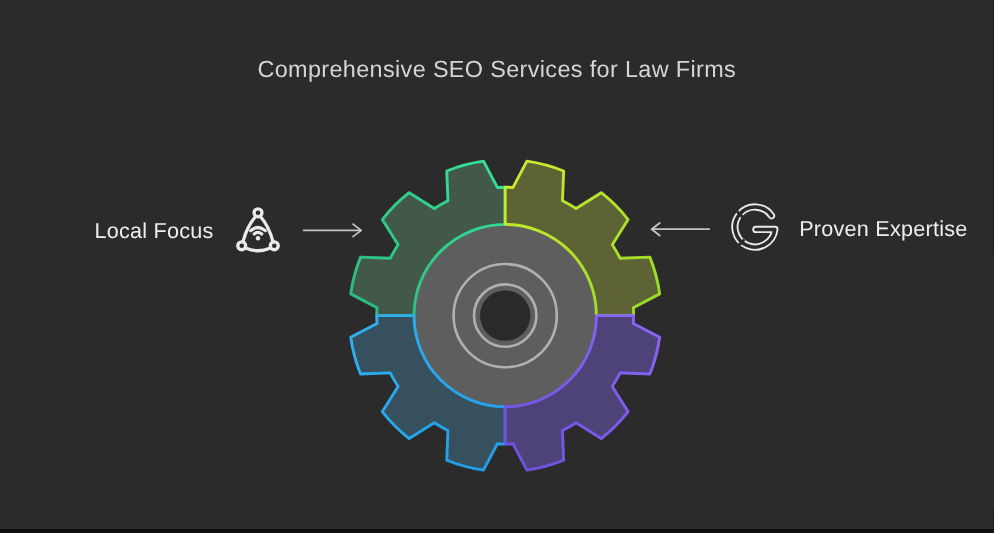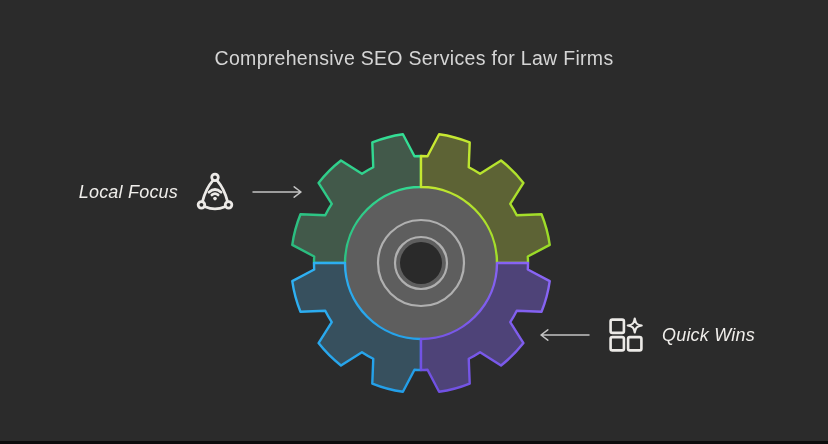--- a/index.html
+++ b/index.html
@@ -12,21 +12,21 @@
     font-family:"Liberation Sans","DejaVu Sans",sans-serif;
   }
   .page-title{
     position:absolute;left:0;right:0;top:47px;
     text-align:center;
     font-size:19.5px;font-weight:400;letter-spacing:.3px;
     color:var(--title-text,#d5d5d5);
   }
   #gear-svg{position:absolute;left:0;top:0;pointer-events:none;}
   .callout{
-    position:absolute;display:flex;align-items:center;gap:15px;height:46px;font-style:italic;
+    position:absolute;display:flex;align-items:center;gap:15px;height:46px;
   }
   .callout .label{
     font-size:18px;font-weight:400;letter-spacing:.2px;
     color:var(--label-text,#f0eeeb);white-space:nowrap;
   }
   .icon{display:flex;align-items:center;justify-content:center;color:var(--icon,#eceae7);}
   .icon svg{display:block;}
   .icon .ln{fill:none;stroke:currentColor;stroke-width:1.5;stroke-linecap:round;stroke-linejoin:round;}
   .icon .thin{fill:none;stroke:currentColor;stroke-width:1.2;stroke-linecap:round;stroke-linejoin:round;}
   .icon .dot{fill:currentColor;stroke:none;}
@@ -93,33 +93,32 @@
         <circle class="dot" cx="12" cy="15.6" r="1"></circle>
       </svg>
     </span>
     <span class="arrow">
       <svg width="52" height="16" viewBox="0 0 52 16">
           <path class="shaft" d="M1,8 H49 M42.2,2.8 L49,8 L42.2,13.2"></path>
         </svg>
     </span>
   </div>
 
-
-
-  <div class="callout" id="callout-quick">
+  <div class="callout" id="callout-proven">
     <span class="arrow flip">
       <svg width="52" height="16" viewBox="0 0 52 16">
           <path class="shaft" d="M1,8 H49 M42.2,2.8 L49,8 L42.2,13.2"></path>
         </svg>
     </span>
     <span class="icon">
-      <svg width="42" height="42" viewBox="0 0 24 24">
-        <rect class="ln" x="3.2" y="3.2" width="7.6" height="7.6" rx="1"></rect>
-        <rect class="ln" x="3.2" y="13.2" width="7.6" height="7.6" rx="1"></rect>
-        <rect class="ln" x="13.2" y="13.2" width="7.6" height="7.6" rx="1"></rect>
-        <path class="thin" d="M17,2.6 C17.5,5.5 18.1,6.1 21,6.6 C18.1,7.1 17.5,7.7 17,10.6 C16.5,7.7 15.9,7.1 13,6.6 C15.9,6.1 16.5,5.5 17,2.6 Z"></path>
+      <svg width="44" height="44" viewBox="0 0 24 24">
+        <path class="g-outer" d="M19.6,5.9 A9.1,9.1 0 1 0 21.1,12.1 L12.5,12.1"></path>
+        <path class="g-inner" d="M19.6,5.9 A9.1,9.1 0 1 0 21.1,12.1 L12.5,12.1"></path>
+        <path class="g-notch" d="M7.2,7.2 L3.9,3.9 M7.2,16.8 L3.9,20.1"></path>
       </svg>
     </span>
-    <span class="label">Quick Wins</span>
+    <span class="label">Proven Expertise</span>
   </div>
+
+
 
   <div class="bottom-edge"></div>
 </div>
 
 </body></html>

